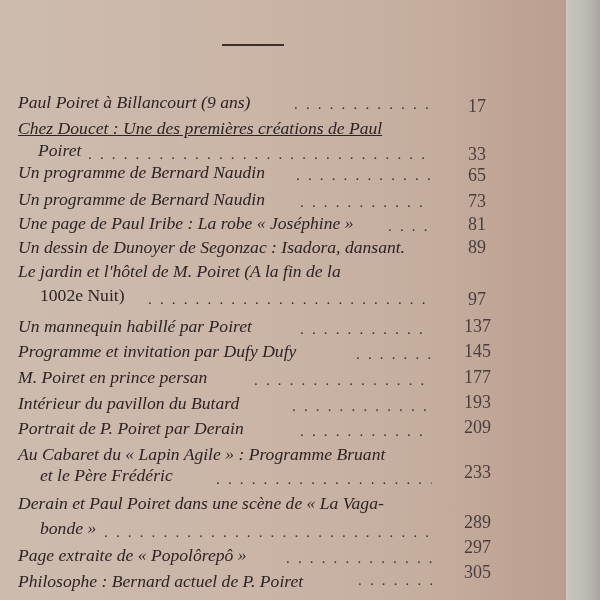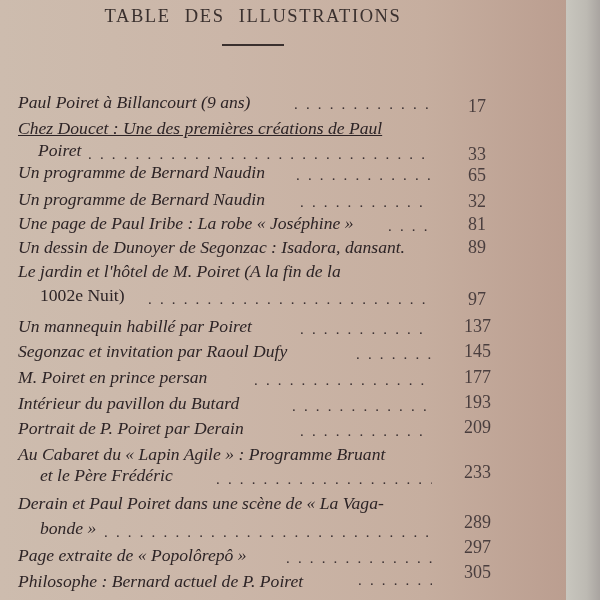--- a/index.html
+++ b/index.html
@@ -37,59 +37,58 @@
   }
   .num {
     position:absolute; font-family:"Liberation Serif",serif; font-size:18px;
     color:#4a3e3e; line-height:1; white-space:nowrap;
   }
 </style>
 </head>
 <body>
 
 <div class="page">
-  <div class="title">TABLE DES ILLUSTRATIONS</div>
   <div class="rule"></div>
 
   <div class="toc">
 
     <span class="line" style="left:18px;top:94px;">Paul Poiret à Billancourt (9 ans)</span>
     <span class="dots" style="left:294px;top:97px;width:138px;">. . . . . . . . . . . . . . . . . . . . . . . . . . . . . . . . . . . . . . . . . . . . . .</span>
     <span class="num" style="left:468px;top:97px;">17</span>
 
     <span class="line" style="left:18px;top:120px;text-decoration:underline;">Chez Doucet : Une des premières créations de Paul</span>
     <span class="line" style="left:38px;top:142px;">Poiret</span>
     <span class="dots" style="left:88px;top:147px;width:344px;">. . . . . . . . . . . . . . . . . . . . . . . . . . . . . . . . . . . . . . . . . . . . . .</span>
     <span class="num" style="left:468px;top:145px;">33</span>
 
     <span class="line" style="left:18px;top:164px;">Un programme de Bernard Naudin</span>
     <span class="dots" style="left:296px;top:168px;width:136px;">. . . . . . . . . . . . . . . . . . . . . . . . . . . . . . . . . . . . . . . . . . . . . .</span>
     <span class="num" style="left:468px;top:166px;">65</span>
 
     <span class="line" style="left:18px;top:191px;">Un programme de Bernard Naudin</span>
     <span class="dots" style="left:300px;top:195px;width:132px;">. . . . . . . . . . . . . . . . . . . . . . . . . . . . . . . . . . . . . . . . . . . . . .</span>
-    <span class="num" style="left:468px;top:192px;">32</span>
+    <span class="num" style="left:468px;top:192px;">73</span>
 
     <span class="line" style="left:18px;top:215px;">Une page de Paul Iribe : La robe « Joséphine »</span>
     <span class="dots" style="left:388px;top:219px;width:44px;">. . . . . . . . . . . . . . . . . . . . . . . . . . . . . . . . . . . . . . . . . . . . . .</span>
     <span class="num" style="left:468px;top:215px;">81</span>
 
     <span class="line" style="left:18px;top:239px;">Un dessin de Dunoyer de Segonzac : Isadora, dansant.</span>
     <span class="num" style="left:468px;top:238px;">89</span>
 
     <span class="line" style="left:18px;top:263px;">Le jardin et l'hôtel de M. Poiret (A la fin de la</span>
     <span class="line" style="left:40px;top:287px;font-style:normal;">1002e Nuit)</span>
     <span class="dots" style="left:148px;top:292px;width:284px;">. . . . . . . . . . . . . . . . . . . . . . . . . . . . . . . . . . . . . . . . . . . . . .</span>
     <span class="num" style="left:468px;top:290px;">97</span>
 
     <span class="line" style="left:18px;top:318px;">Un mannequin habillé par Poiret</span>
     <span class="dots" style="left:300px;top:322px;width:132px;">. . . . . . . . . . . . . . . . . . . . . . . . . . . . . . . . . . . . . . . . . . . . . .</span>
     <span class="num" style="left:464px;top:317px;">137</span>
 
-    <span class="line" style="left:18px;top:343px;">Segonzac et invitation par Raoul Dufy</span>
+    <span class="line" style="left:18px;top:343px;">Programme et invitation par Dufy Dufy</span>
     <span class="dots" style="left:356px;top:347px;width:76px;">. . . . . . . . . . . . . . . . . . . . . . . . . . . . . . . . . . . . . . . . . . . . . .</span>
     <span class="num" style="left:464px;top:342px;">145</span>
 
     <span class="line" style="left:18px;top:369px;">M. Poiret en prince persan</span>
     <span class="dots" style="left:254px;top:373px;width:178px;">. . . . . . . . . . . . . . . . . . . . . . . . . . . . . . . . . . . . . . . . . . . . . .</span>
     <span class="num" style="left:464px;top:368px;">177</span>
 
     <span class="line" style="left:18px;top:395px;">Intérieur du pavillon du Butard</span>
     <span class="dots" style="left:292px;top:399px;width:140px;">. . . . . . . . . . . . . . . . . . . . . . . . . . . . . . . . . . . . . . . . . . . . . .</span>
     <span class="num" style="left:464px;top:393px;">193</span>

